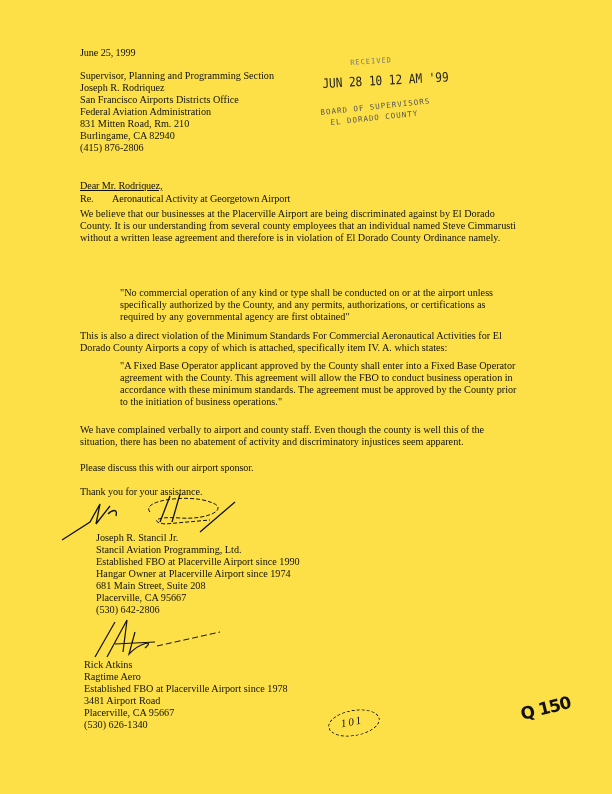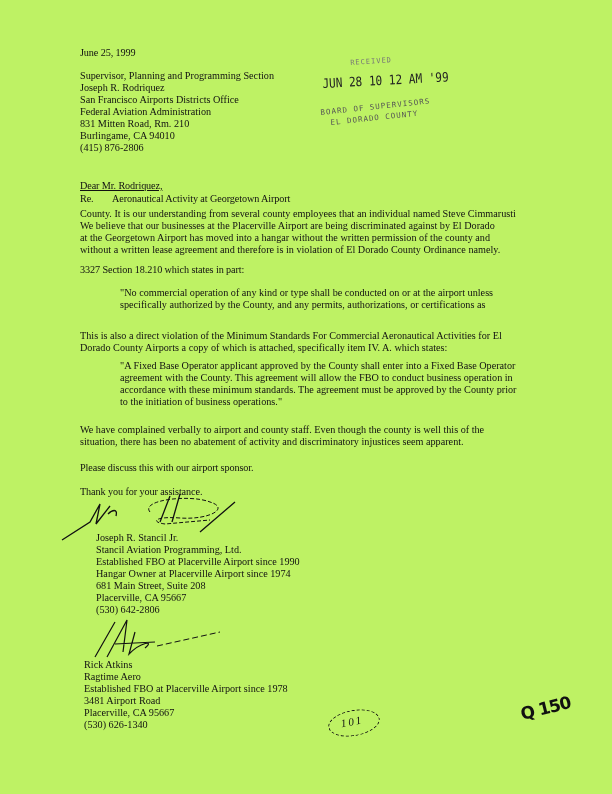--- a/index.html
+++ b/index.html
@@ -1,65 +1,64 @@
 <!DOCTYPE html>
 <html><head>
 <meta charset="utf-8">
 <style>
   html, body { margin: 0; padding: 0; background: #ffffff; }
   body { width: 612px; height: 794px; position: relative; overflow: hidden;
          font-family: "Liberation Serif", "DejaVu Serif", serif; color: #111; }
-  .page { position: absolute; left: 0; top: 0; width: 612px; height: 794px; background: #bef264; }
+  .page { position: absolute; left: 0; top: 0; width: 612px; height: 794px; background: #fde047; }
   .t { position: absolute; font-size: 10.2px; line-height: 12px; white-space: nowrap; letter-spacing: -0.1px; }
   .para { position: absolute; font-size: 10.2px; line-height: 12px; }
   .para div { white-space: nowrap; }
   .stamp { position: absolute; font-family: "DejaVu Sans Mono", monospace; color: #222; transform: rotate(-4deg); transform-origin: left top; white-space: nowrap; }
   .hand { position: absolute; }
 </style>
 </head>
 <body>
 
 <div class="page">
 
   <div class="t" style="left:80px;top:47px;">June 25, 1999</div>
 
   <div class="para" style="left:80px;top:70px;">
     <div>Supervisor, Planning and Programming Section</div>
     <div>Joseph R. Rodriquez</div>
     <div>San Francisco Airports Districts Office</div>
     <div>Federal Aviation Administration</div>
     <div>831 Mitten Road, Rm. 210</div>
-    <div>Burlingame, CA 94010</div>
+    <div>Burlingame, CA 82940</div>
     <div>(415) 876-2806</div>
   </div>
 
   <div class="stamp" style="left:350px;top:59px;font-size:7px;letter-spacing:1px;color:#777;">RECEIVED</div>
   <div class="stamp" style="left:322px;top:76px;font-size:13px;transform:rotate(-3deg) scaleX(0.85);">JUN 28  10 12 AM '99</div>
   <div class="stamp" style="left:320px;top:108px;font-size:7.5px;letter-spacing:1px;color:#555;transform:rotate(-6deg);">BOARD OF SUPERVISORS</div>
   <div class="stamp" style="left:330px;top:118px;font-size:7.5px;letter-spacing:1px;color:#555;transform:rotate(-6deg);">EL DORADO COUNTY</div>
 
   <div class="t" style="left:80px;top:157px;margin-top:36px;">
     <span>Re.</span>
     <span style="margin-left:16px;">Aeronautical Activity at Georgetown Airport</span>
   </div>
 
   <div class="t" style="left:80px;top:180px;text-decoration:underline;">Dear Mr. Rodriquez,</div>
 
   <div class="para" style="left:80px;top:208px;">
+    <div>We believe that our businesses at the Placerville Airport are being discriminated against by El Dorado</div>
     <div>County. It is our understanding from several county employees that an individual named Steve Cimmarusti</div>
-    <div>We believe that our businesses at the Placerville Airport are being discriminated against by El Dorado</div>
-    <div>at the Georgetown Airport has moved into a hangar without the written permission of the county and</div>
     <div>without a written lease agreement and therefore is in violation of El Dorado County Ordinance namely.</div>
   </div>
 
-  <div class="t" style="left:80px;top:264px;">3327 Section 18.210 which states in part:</div>
 
   <div class="para" style="left:120px;top:287px;">
     <div>"No commercial operation of any kind or type shall be conducted on or at the airport unless</div>
     <div>specifically authorized by the County, and any permits, authorizations, or certifications as</div>
+    <div>required by any governmental agency are first obtained"</div>
   </div>
 
   <div class="para" style="left:80px;top:330px;">
     <div>This is also a direct violation of the Minimum Standards For Commercial Aeronautical Activities for El</div>
     <div>Dorado County Airports a copy of which is attached, specifically item IV. A. which states:</div>
   </div>
 
   <div class="para" style="left:120px;top:360px;">
     <div>"A Fixed Base Operator applicant approved by the County shall enter into a Fixed Base Operator</div>
     <div>agreement with the County.  This agreement will allow the FBO to conduct business operation in</div>

